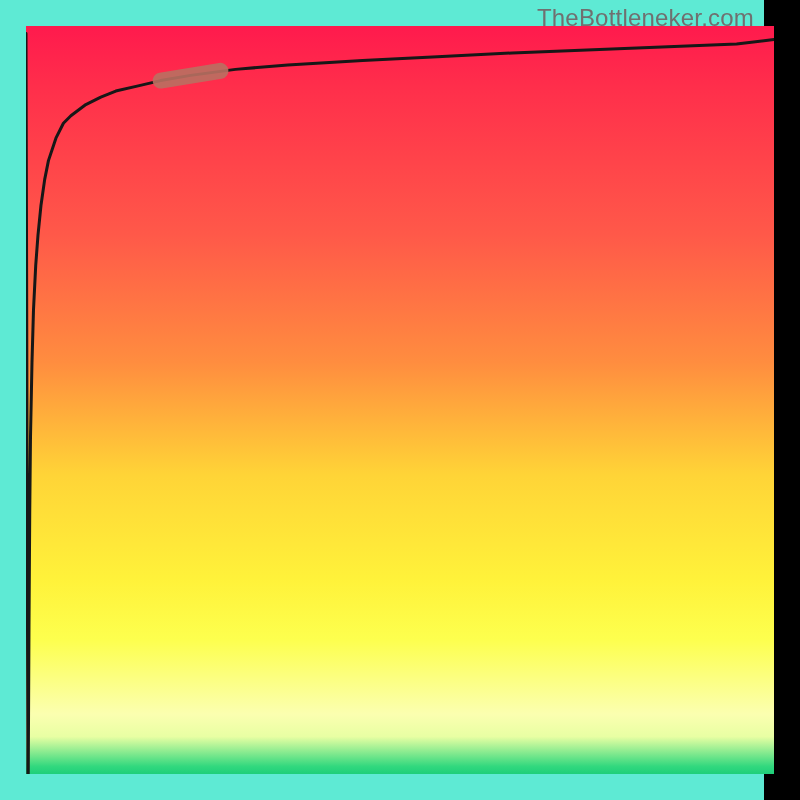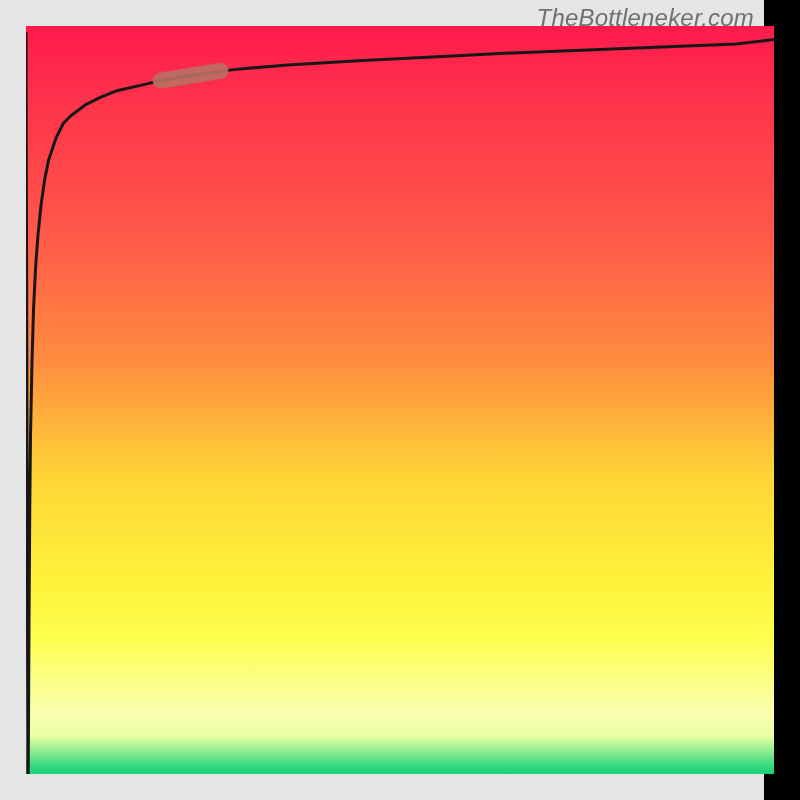--- a/index.html
+++ b/index.html
@@ -7,22 +7,21 @@
     padding: 0;
     width: 800px;
     height: 800px;
     background: #000;
     font-family: Arial, Helvetica, sans-serif;
   }
   .container {
     position: relative;
     width: 764px;
     height: 800px;
-    background: #e5e5e5;
-    font-style: italic;
+    background: #5eead4;
   }
   .plot-area {
     position: absolute;
     left: 26px;
     top: 26px;
     width: 748px;
     height: 748px;
     overflow: hidden;
   }
   .gradient-bg {

